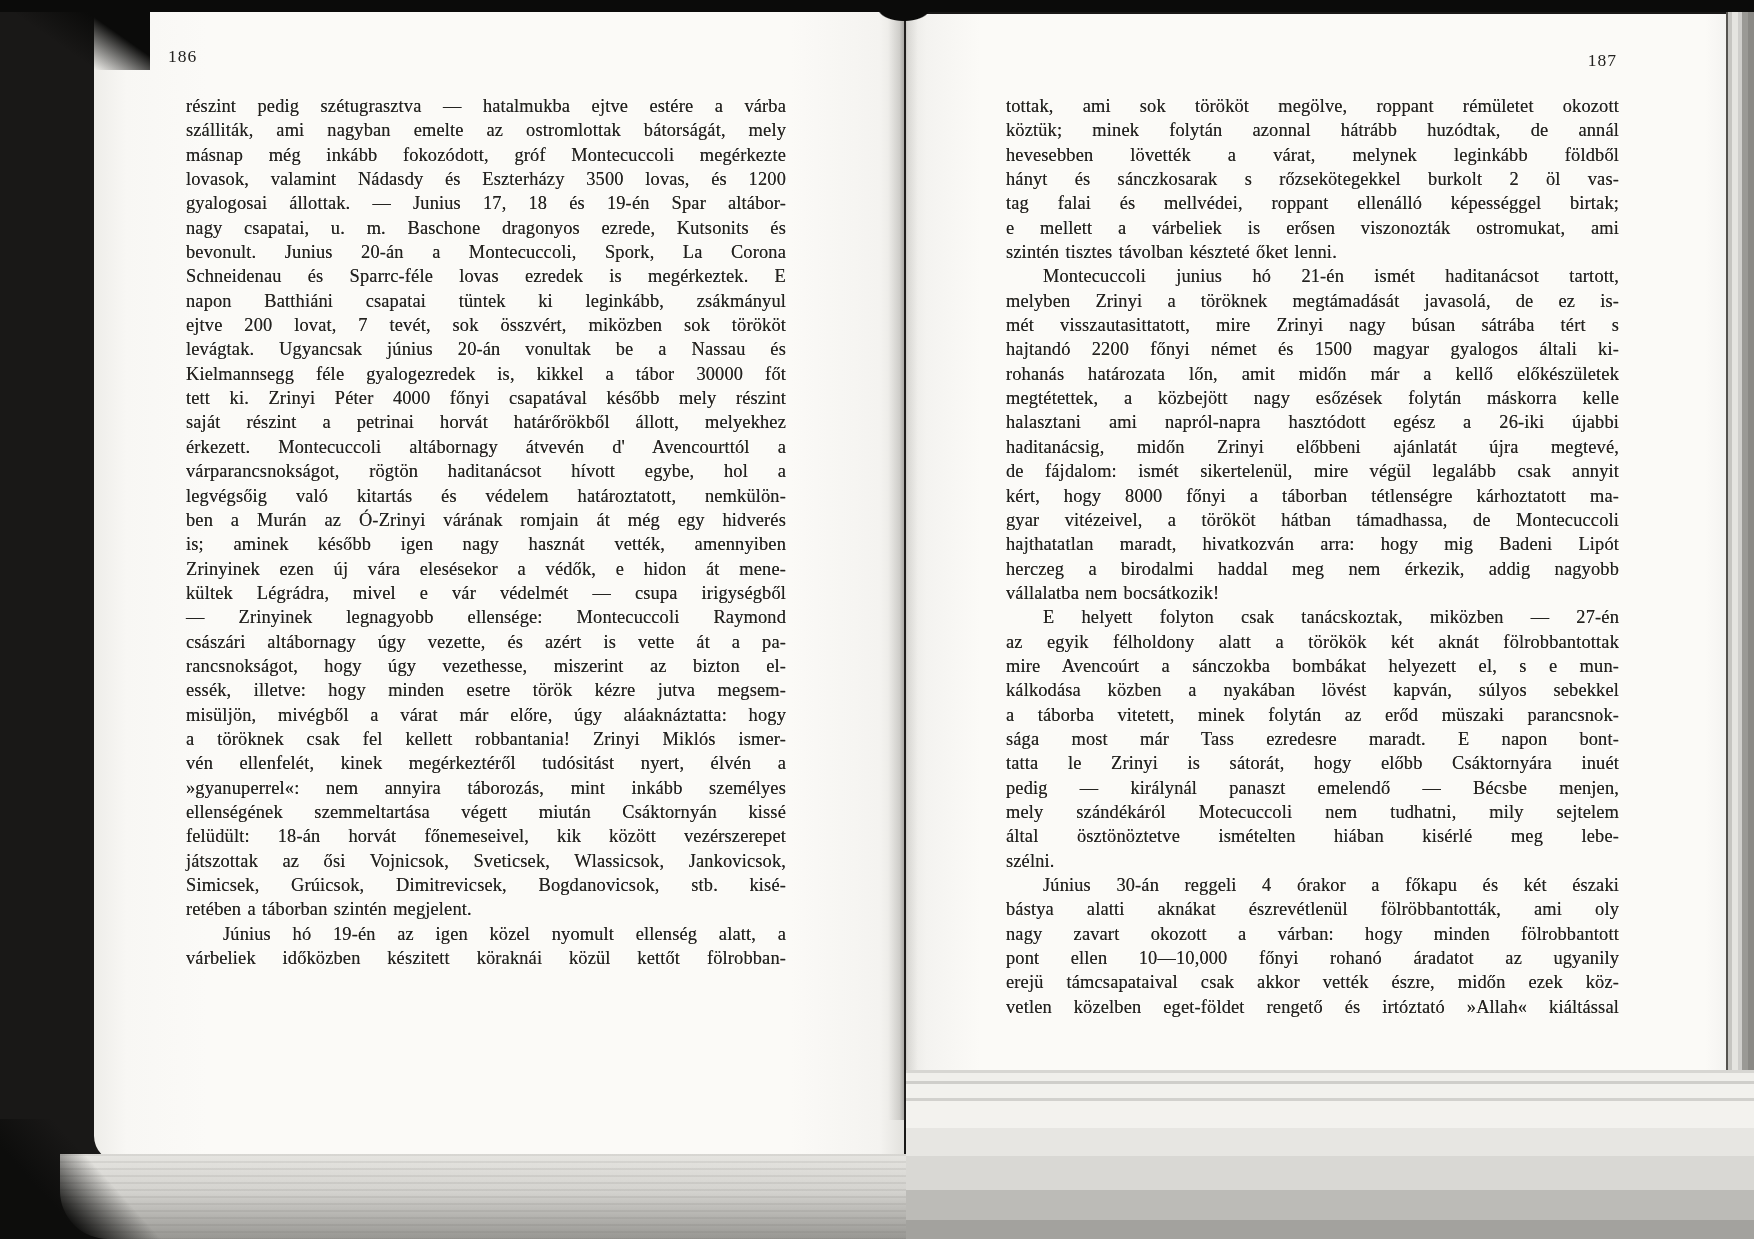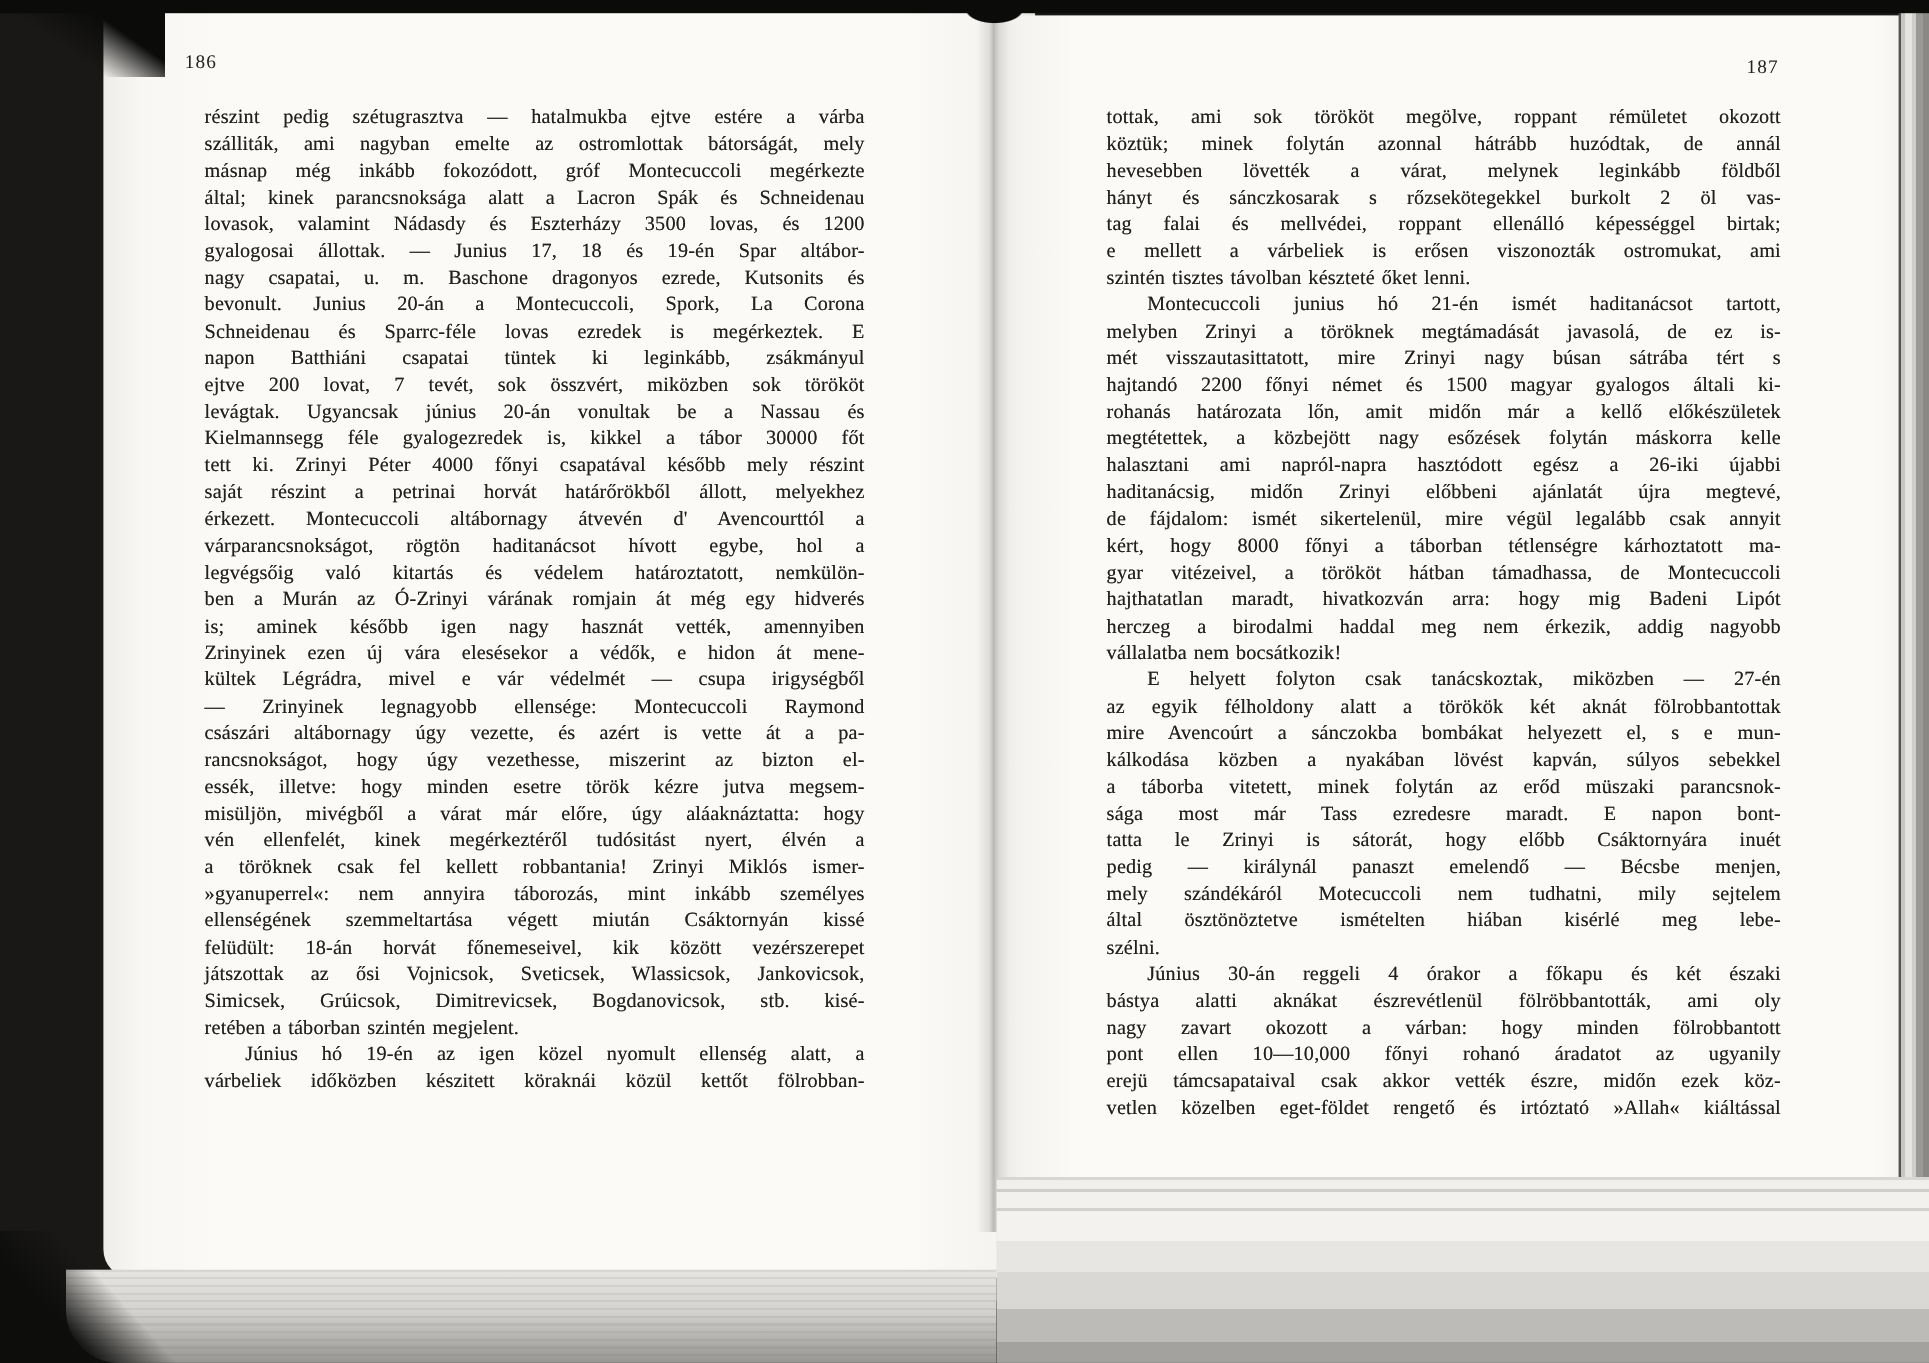--- a/index.html
+++ b/index.html
@@ -19,21 +19,20 @@
       repeating-linear-gradient(90deg, rgba(60,58,54,0.10) 0 1px, rgba(255,255,255,0) 1px 4px),
       linear-gradient(90deg,#7f7e7a 0,#bdbcb8 14%,#dddcd8 38%,#ececе8 60%,#f3f2ef 100%);
   }
   .page {
     position:absolute; background:#fbfaf7;
   }
   .page-left {
     left:94px; top:10px; width:810px; height:1152px;
     background:linear-gradient(90deg,#eeedE9 0,#f8f7f4 4%,#fbfaf7 14%,#fbfaf7 86%,#f4f3f0 97%,#e2e1dd 100%);
     border-radius:2px 0 0 26px;
-    padding-left:37px;
   }
   .page-right {
     left:906px; top:14px; width:824px; height:1169px;
     background:linear-gradient(90deg,#e9e8e4 0,#f4f3f0 2.5%,#fbfaf7 9%,#fbfaf7 97%,#f3f2ef 100%);
   }
   .gutter {
     position:absolute; left:888px; top:10px; width:30px; height:1110px;
     background:linear-gradient(90deg, rgba(70,68,64,0) 0, rgba(70,68,64,0.14) 38%, rgba(50,48,45,0.30) 52%, rgba(70,68,64,0.10) 66%, rgba(70,68,64,0) 100%);
   }
   .gutter-notch {
@@ -84,21 +83,20 @@
 
 <div class="scene">
   <div class="fore-edge-left"></div>
 
   <div class="page page-left">
     <div class="page-number pn-left">186</div>
     <div class="text-col col-left">
         <div class="line">részint pedig szétugrasztva — hatalmukba ejtve estére a várba</div>
         <div class="line">szálliták, ami nagyban emelte az ostromlottak bátorságát, mely</div>
         <div class="line">másnap még inkább fokozódott, gróf Montecuccoli megérkezte</div>
-        <div class="line">által; kinek parancsnoksága alatt a Lacron Spák és Schneidenau</div>
         <div class="line">lovasok, valamint Nádasdy és Eszterházy 3500 lovas, és 1200</div>
         <div class="line">gyalogosai állottak. — Junius 17, 18 és 19-én Spar altábor-</div>
         <div class="line">nagy csapatai, u. m. Baschone dragonyos ezrede, Kutsonits és</div>
         <div class="line">bevonult. Junius 20-án a Montecuccoli, Spork, La Corona</div>
         <div class="line">Schneidenau és Sparrc-féle lovas ezredek is megérkeztek. E</div>
         <div class="line">napon Batthiáni csapatai tüntek ki leginkább, zsákmányul</div>
         <div class="line">ejtve 200 lovat, 7 tevét, sok összvért, miközben sok törököt</div>
         <div class="line">levágtak. Ugyancsak június 20-án vonultak be a Nassau és</div>
         <div class="line">Kielmannsegg féle gyalogezredek is, kikkel a tábor 30000 főt</div>
         <div class="line">tett ki. Zrinyi Péter 4000 főnyi csapatával később mely részint</div>
@@ -108,22 +106,22 @@
         <div class="line">legvégsőig való kitartás és védelem határoztatott, nemkülön-</div>
         <div class="line">ben a Murán az Ó-Zrinyi várának romjain át még egy hidverés</div>
         <div class="line">is; aminek később igen nagy hasznát vették, amennyiben</div>
         <div class="line">Zrinyinek ezen új vára elesésekor a védők, e hidon át mene-</div>
         <div class="line">kültek Légrádra, mivel e vár védelmét — csupa irigységből</div>
         <div class="line">— Zrinyinek legnagyobb ellensége: Montecuccoli Raymond</div>
         <div class="line">császári altábornagy úgy vezette, és azért is vette át a pa-</div>
         <div class="line">rancsnokságot, hogy úgy vezethesse, miszerint az bizton el-</div>
         <div class="line">essék, illetve: hogy minden esetre török kézre jutva megsem-</div>
         <div class="line">misüljön, mivégből a várat már előre, úgy aláaknáztatta: hogy</div>
+        <div class="line">a töröknek csak fel kellett robbantania! Zrinyi Miklós ismer-</div>
         <div class="line">vén ellenfelét, kinek megérkeztéről tudósitást nyert, élvén a</div>
-        <div class="line">a töröknek csak fel kellett robbantania! Zrinyi Miklós ismer-</div>
         <div class="line">»gyanuperrel«: nem annyira táborozás, mint inkább személyes</div>
         <div class="line">ellenségének szemmeltartása végett miután Csáktornyán kissé</div>
         <div class="line">felüdült: 18-án horvát főnemeseivel, kik között vezérszerepet</div>
         <div class="line">játszottak az ősi Vojnicsok, Sveticsek, Wlassicsok, Jankovicsok,</div>
         <div class="line">Simicsek, Grúicsok, Dimitrevicsek, Bogdanovicsok, stb. kisé-</div>
         <div class="line para-end">retében a táborban szintén megjelent.</div>
         <div class="line indent">Június hó 19-én az igen közel nyomult ellenség alatt, a</div>
         <div class="line">várbeliek időközben készitett köraknái közül kettőt fölrobban-</div>
       </div>
   </div>

